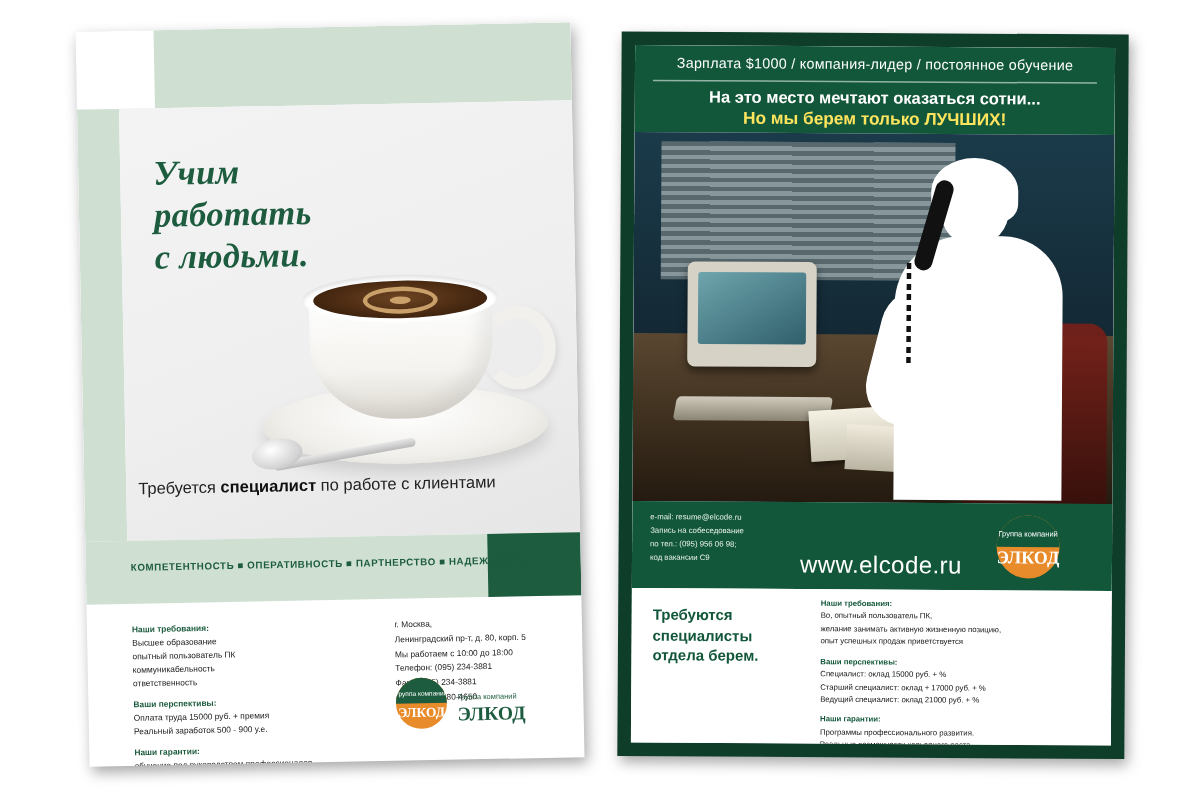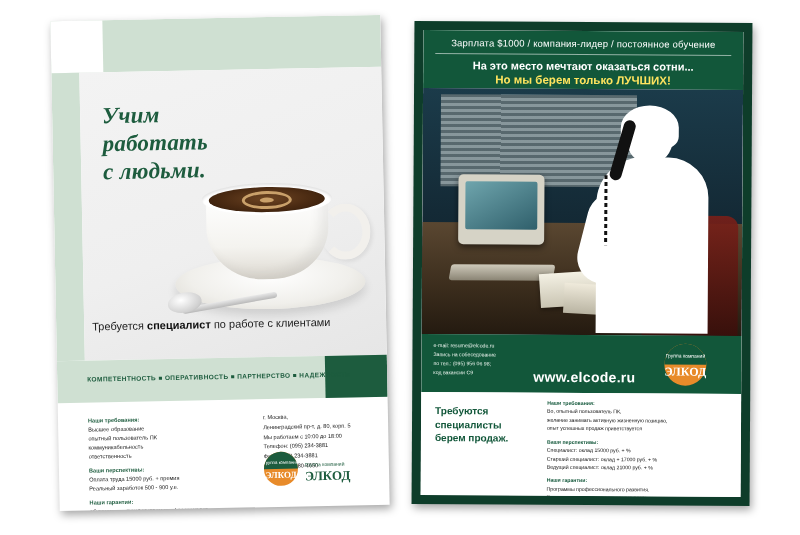--- a/index.html
+++ b/index.html
@@ -460,22 +460,22 @@
     left: 12px;
     top: 7px;
     font-size: 5.2px;
     line-height: 1.7;
     color: #e9f2ec;
   }
   .pr-site {
     position: absolute;
     left: 112px;
     top: 34px;
-    font-size: 14px;
-    font-weight: bold;
+    font-size: 16px;
+    font-weight: normal;
     color: #ffffff;
     letter-spacing: 0.3px;
   }
   .pr-logo {
     position: absolute;
     right: 10px;
     top: 5px;
     width: 92px;
     height: 48px;
   }
@@ -639,21 +639,21 @@
           <svg class="logo-svg" viewBox="0 0 92 48" xmlns="http://www.w3.org/2000/svg">
             <circle cx="46" cy="24" r="21" fill="#e88b2a"></circle>
             <path d="M25 24 a21 21 0 0 1 42 0 z" fill="#12573a"></path>
             <text x="46" y="17" font-family="Liberation Sans, sans-serif" font-size="5" fill="#ffffff" text-anchor="middle">Группа компаний</text>
             <text x="46" y="35" font-family="Liberation Serif, serif" font-size="12" font-weight="bold" fill="#ffffff" text-anchor="middle">ЭЛКОД</text>
           </svg>
         </div>
       </div>
 
       <div class="pr-bottom">
-        <div class="pr-vacancy">Требуются специалисты берем продаж.</div>
+        <div class="pr-vacancy">Требуются специалисты отдела берем.</div>
         <div class="pr-cols">
           <span class="hd">Наши требования:</span>
           <span>Во, опытный пользователь ПК,</span><br>
           <span>желание занимать активную жизненную позицию,</span><br>
           <span>опыт успешных продаж приветствуется</span>
 
           <span class="hd">Ваши перспективы:</span>
           <span>Специалист:  оклад 15000 руб. + %</span><br>
           <span>Старший специалист:  оклад + 17000 руб. + %</span><br>
           <span>Ведущий специалист:  оклад 21000 руб. + %</span>

